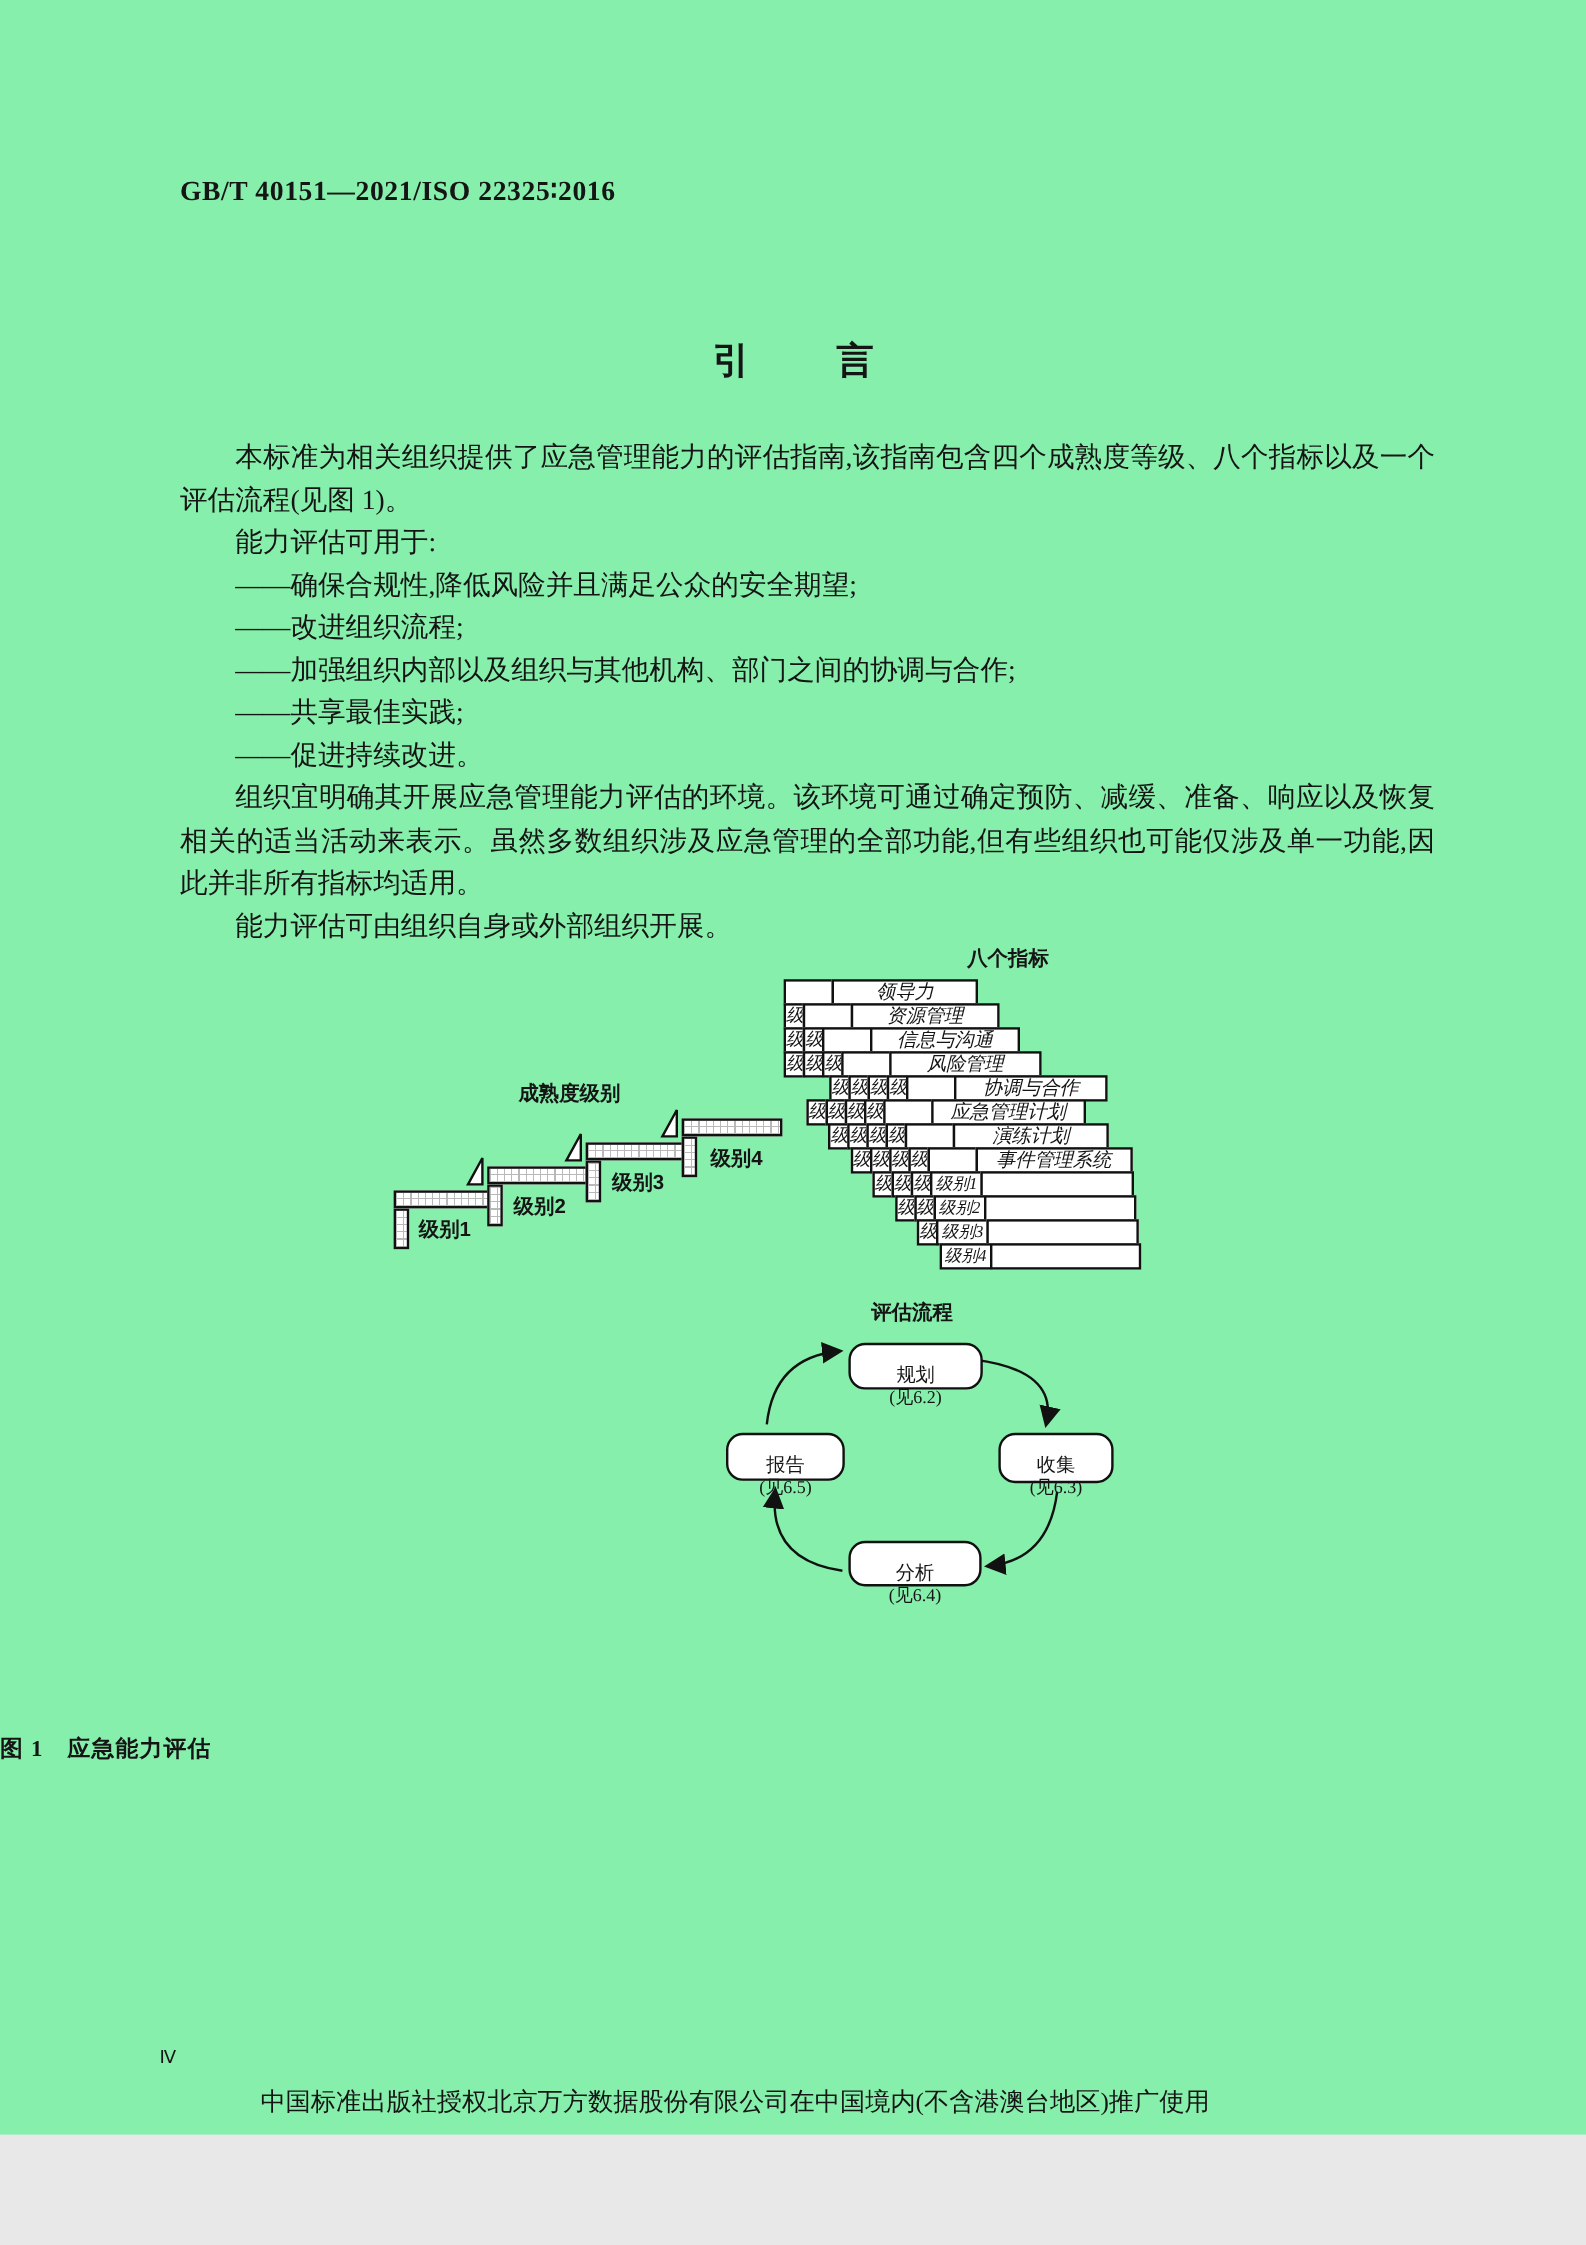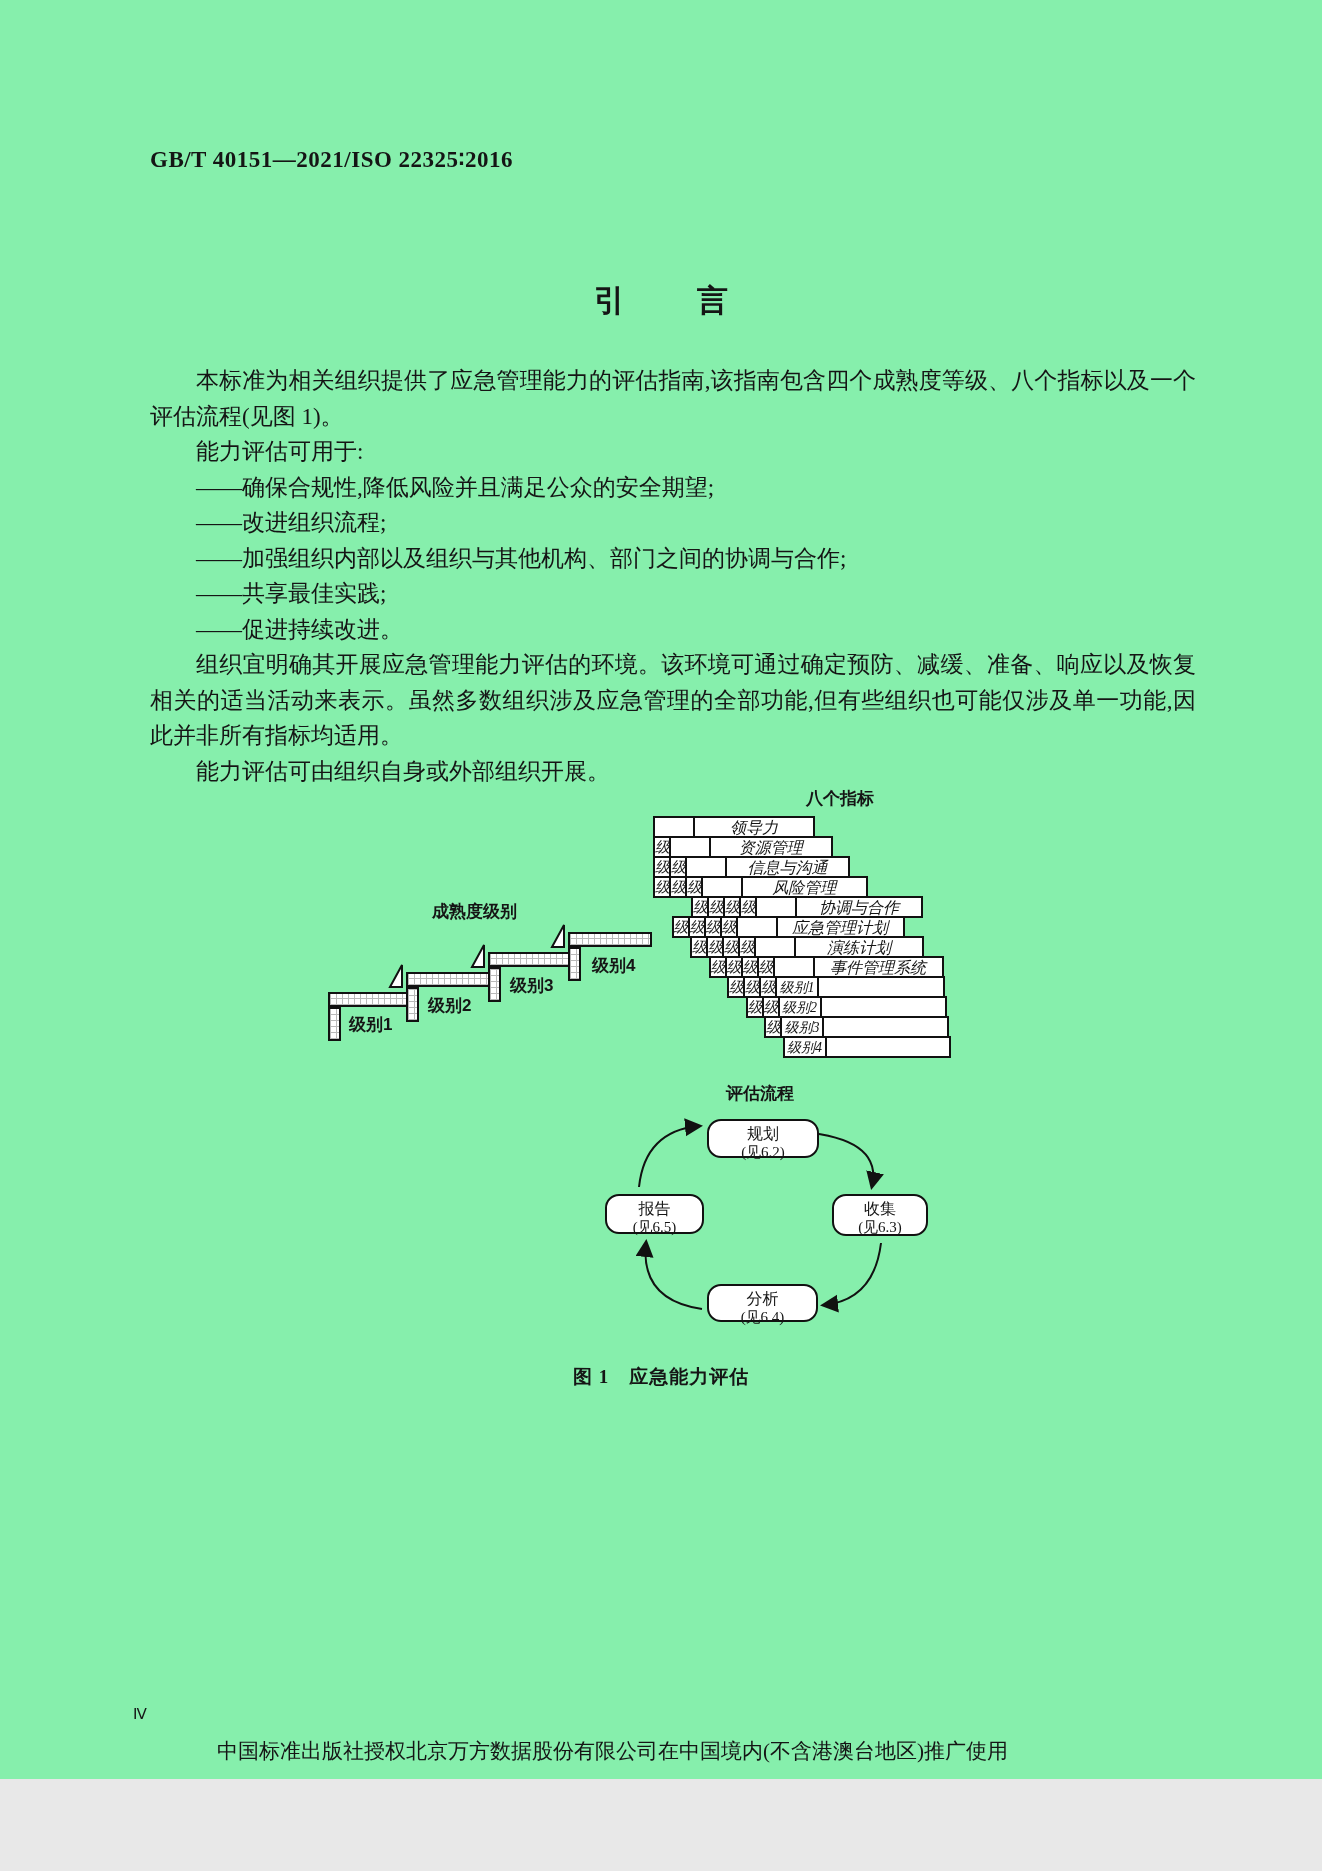--- a/index.html
+++ b/index.html
@@ -22,23 +22,23 @@
   .c-lvl{font-size:14px;line-height:20px;}
   .c-name{font-size:16px;}
   
   .hatch{position:absolute;box-sizing:border-box;border:2px solid #111;background-color:#fff;
     background-image:
       repeating-linear-gradient(0deg,#b9b9b9 0,#b9b9b9 1px,transparent 1px,transparent 6px),
       repeating-linear-gradient(90deg,#b9b9b9 0,#b9b9b9 1px,transparent 1px,transparent 6px);}
   .steplabel{position:absolute;font-size:17px;font-weight:bold;font-family:"Liberation Sans",sans-serif;white-space:nowrap;}
   
   .cnode{position:absolute;box-sizing:border-box;border:2px solid #111;border-radius:14px;
-         background:#fff;text-align:center;font-size:16px;line-height:18px;padding-top:4px;}
+         background:#fff;text-align:center;font-size:16px;line-height:18px;padding-top:17px;}
   .cnode .ref{font-size:15px;}
-  .caption{left:0;top:1364px;width:100%;text-align:center;font-size:19px;font-weight:bold;letter-spacing:1px;}
+  .caption{left:0;top:1444px;width:100%;font-size:19px;font-weight:bold;letter-spacing:1px;}
   .pageno{left:133px;top:1705px;font-size:15px;}
   .auth{left:217px;top:1737px;font-size:21px;white-space:nowrap;}
   .watermark{left:500px;top:1821px;font-size:19px;font-weight:bold;letter-spacing:1px;white-space:nowrap;}
 </style>
 </head>
 <body>
 
 <div class="page">
 
   <div class="abs header">GB/T 40151—2021/ISO 22325∶2016</div>

